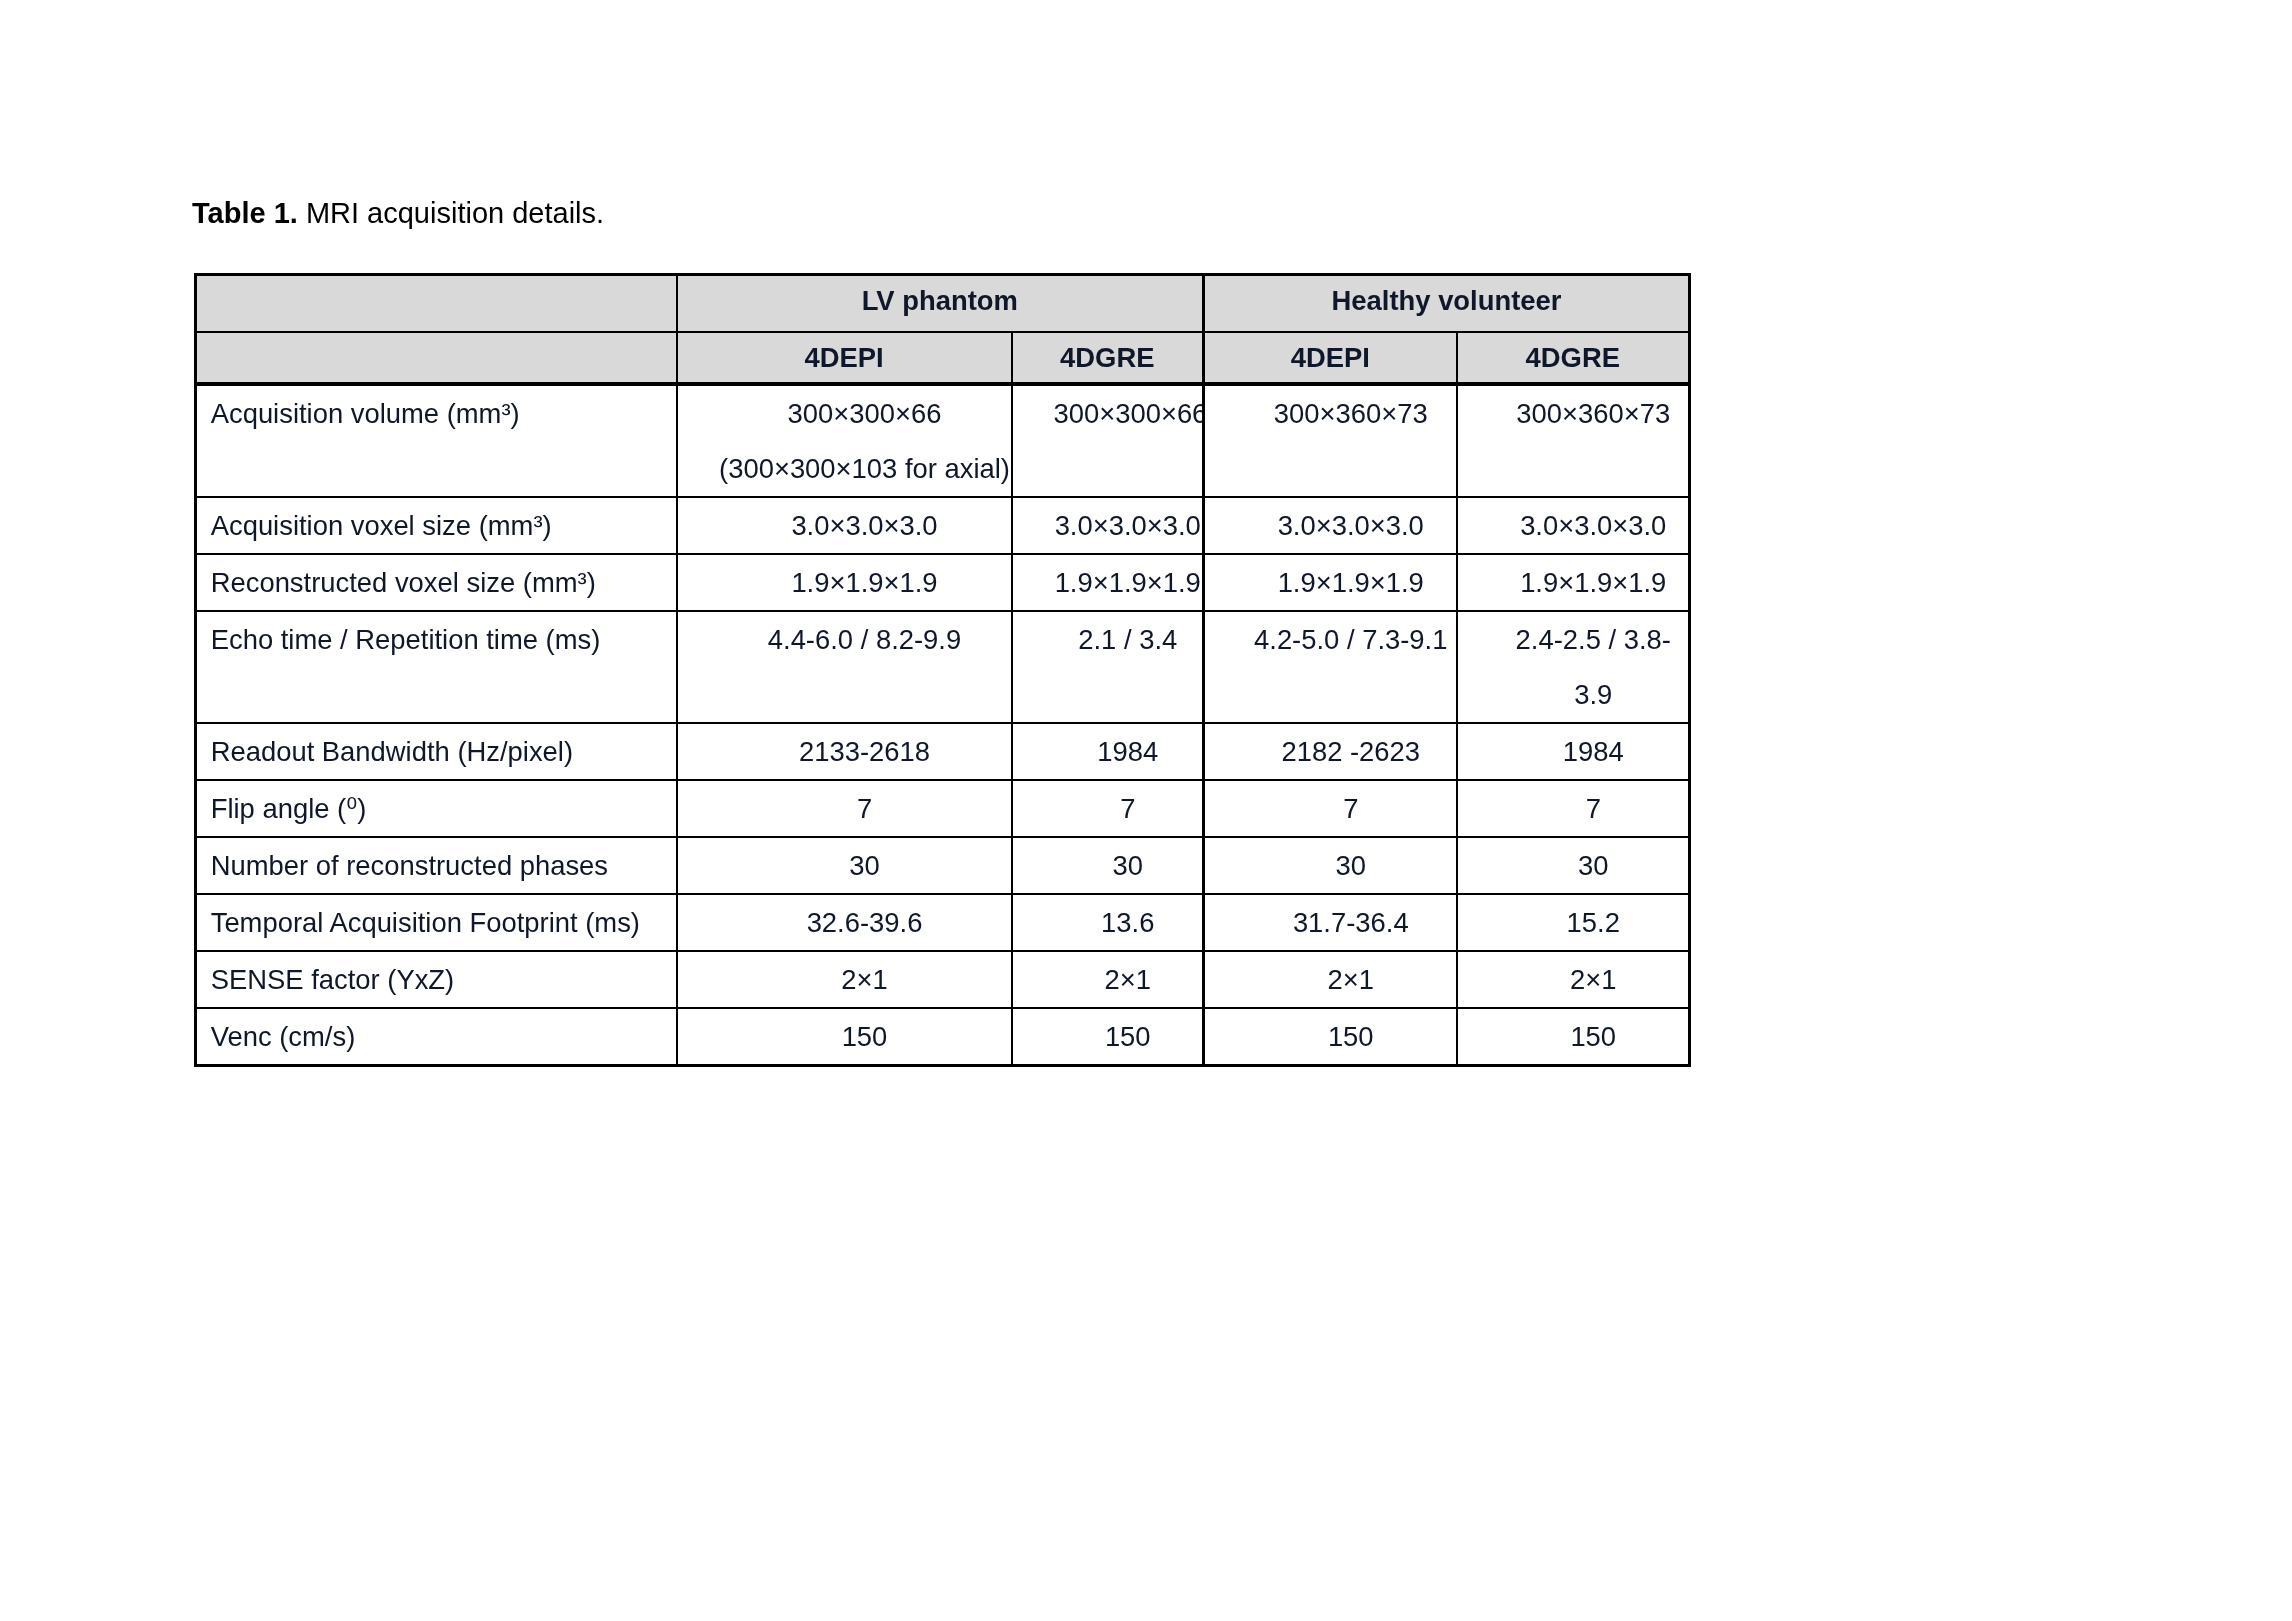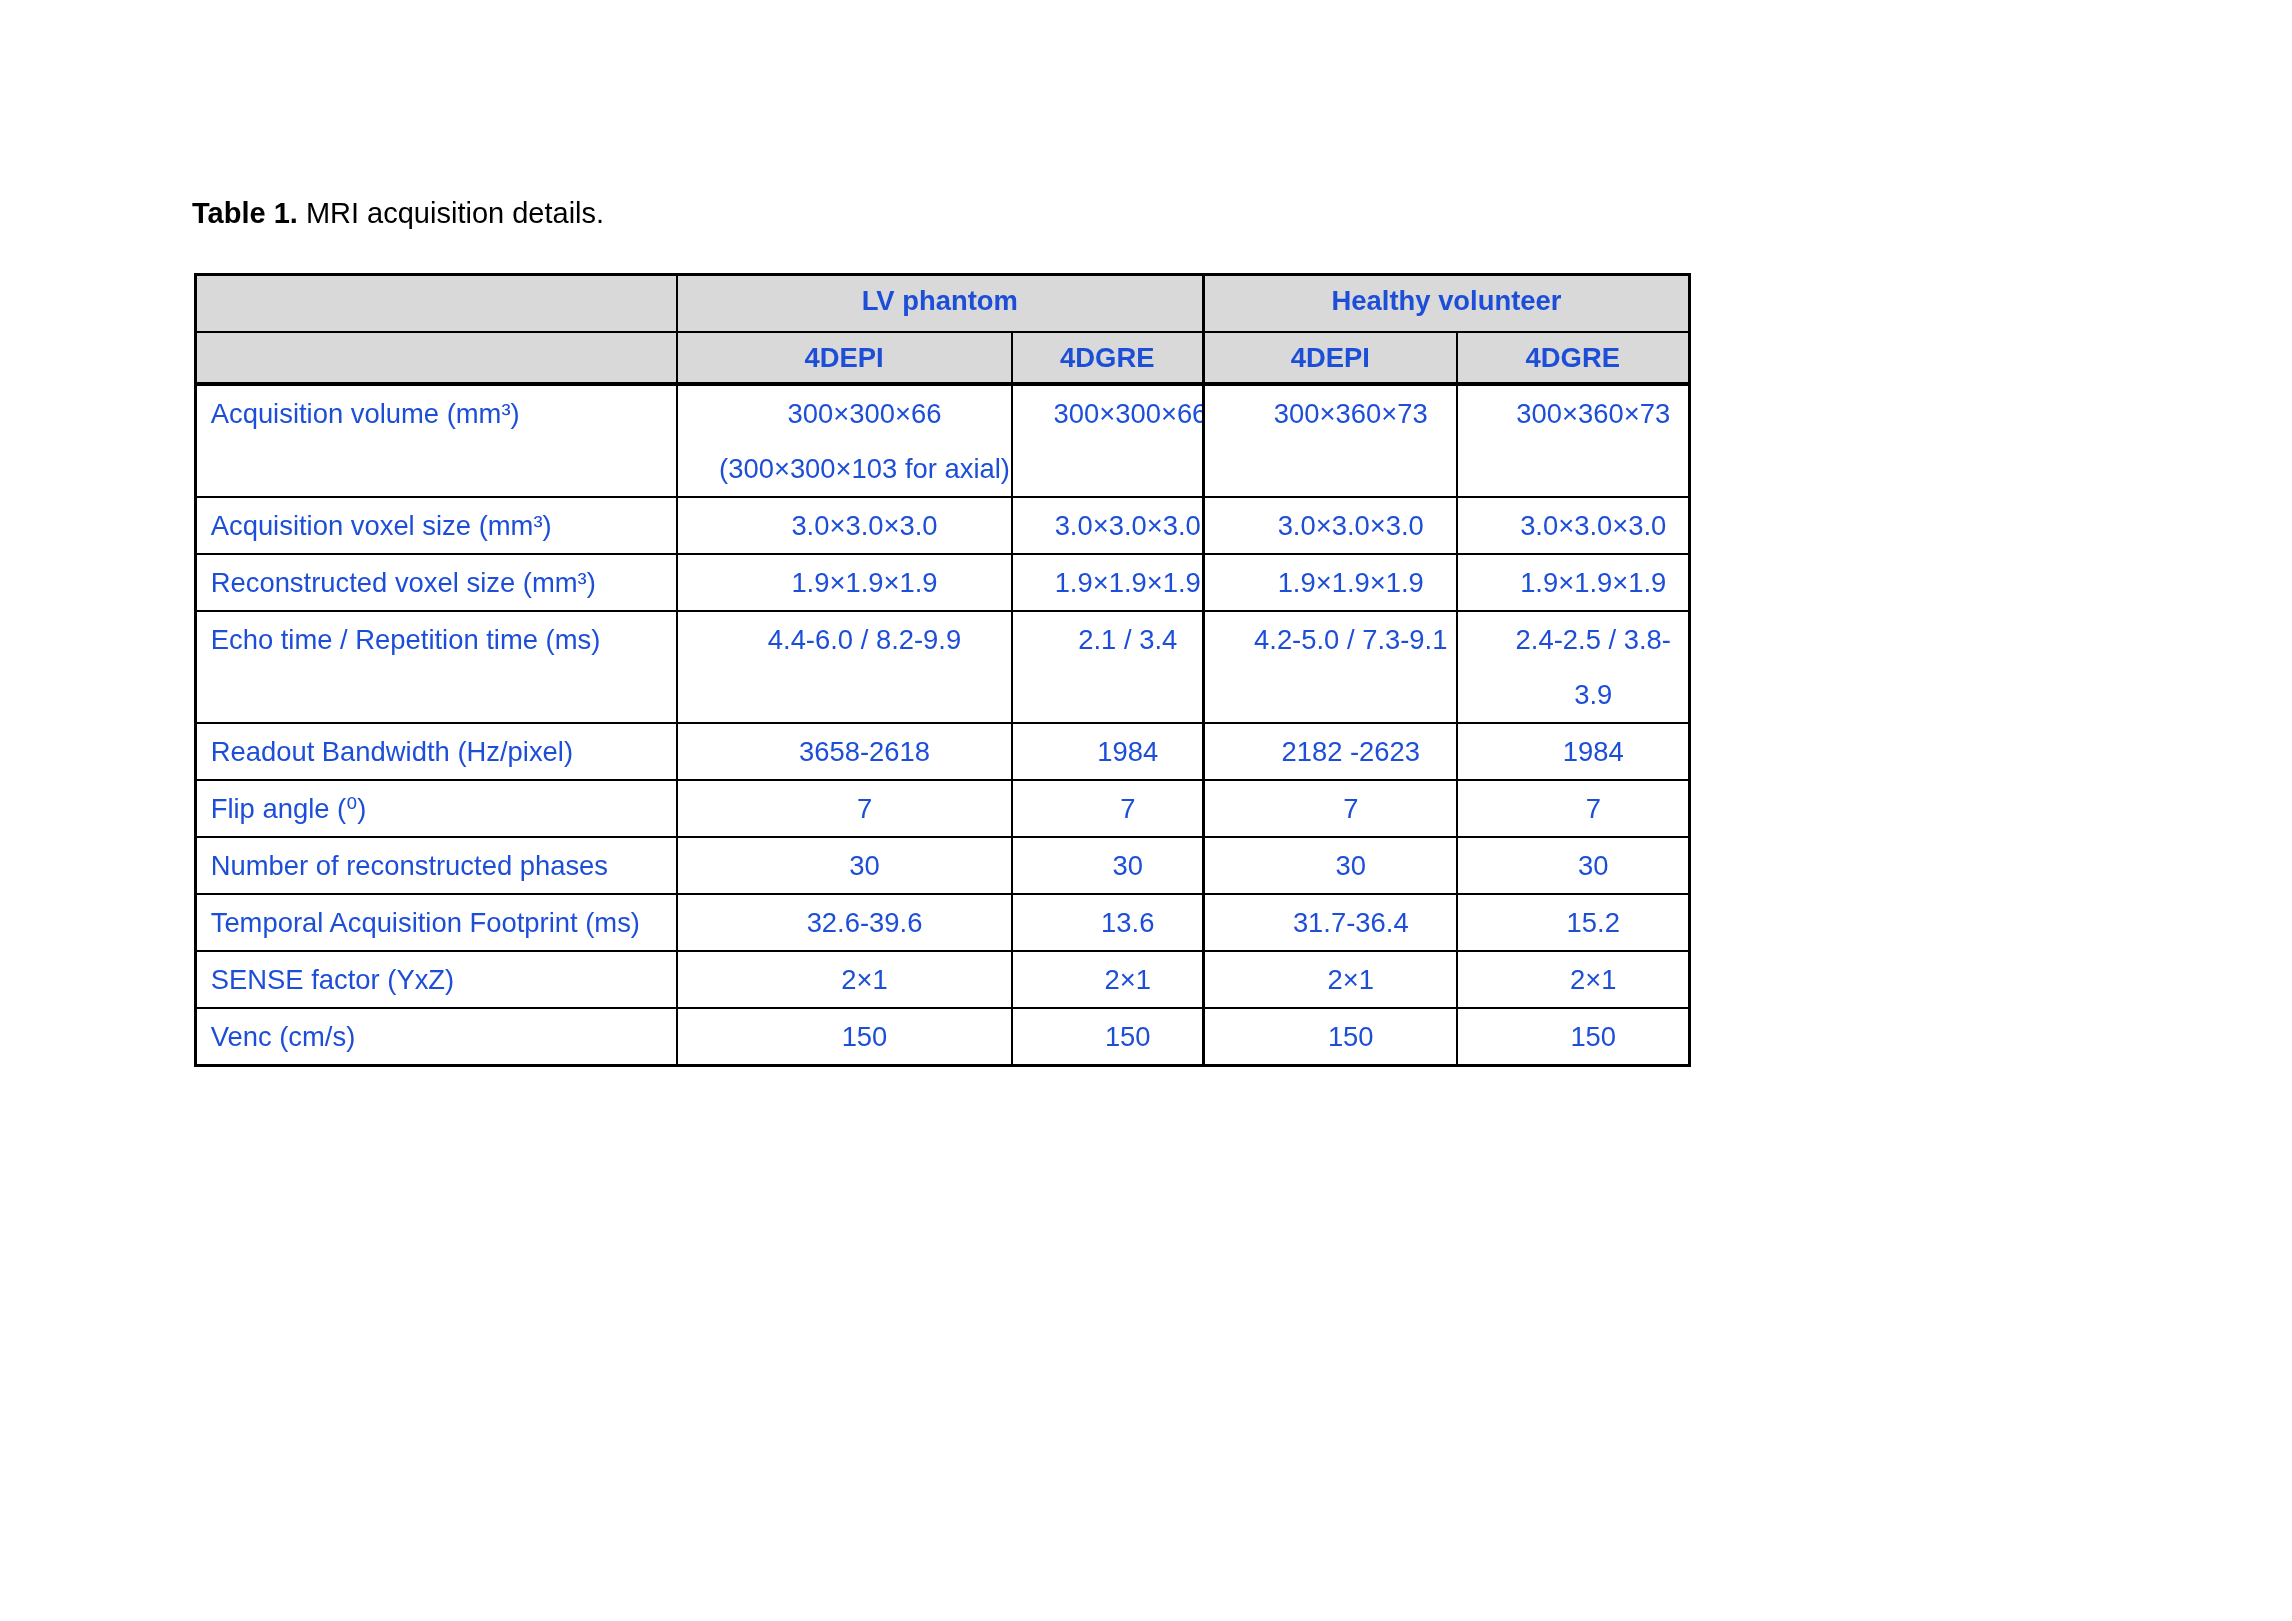--- a/index.html
+++ b/index.html
@@ -26,21 +26,21 @@
 
   table.mri {
     position: absolute;
     left: 194px;
     top: 273px;
     width: 1495px;
     border-collapse: collapse;
     table-layout: fixed;
     border: 3.9px solid #000000;
     font-size: 27.4px;
-    color: #1d4ed8;
+    color: #0f172a;
   }
   th, td {
     border: 2px solid #000000;
     border-top-width: 2.9px;
     border-bottom-width: 2.9px;
     vertical-align: top;
     padding: 0;
     overflow: hidden;
   }
   thead th {
@@ -123,21 +123,21 @@
       </tr>
       <tr>
         <td class="lbl">Echo time / Repetition time (ms)</td>
         <td class="val">4.4-6.0 / 8.2-9.9</td>
         <td class="val">2.1 / 3.4</td>
         <td class="val hv">4.2-5.0 / 7.3-9.1</td>
         <td class="val">2.4-2.5 / 3.8-3.9</td>
       </tr>
       <tr>
         <td class="lbl">Readout Bandwidth (Hz/pixel)</td>
-        <td class="val">3658-2618</td>
+        <td class="val">2133-2618</td>
         <td class="val">1984</td>
         <td class="val hv">2182 -2623</td>
         <td class="val">1984</td>
       </tr>
       <tr>
         <td class="lbl">Flip angle (⁰)</td>
         <td class="val">7</td>
         <td class="val">7</td>
         <td class="val hv">7</td>
         <td class="val">7</td>

